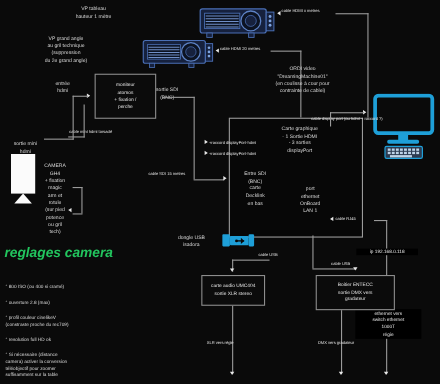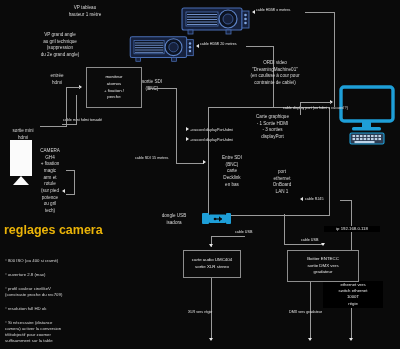--- a/index.html
+++ b/index.html
@@ -12,21 +12,21 @@
        font-size:4.4px;line-height:1.5;text-align:center;color:#e4e4e4;
        display:flex;align-items:center;justify-content:center;white-space:pre-line;padding:1px;box-sizing:border-box;}
   .ln{position:absolute;background:#9a9a9a;}
   .lnh{height:0.7px;}
   .lnv{width:0.7px;}
   .arr{position:absolute;width:0;height:0;}
   .arr-r{border-top:2.4px solid transparent;border-bottom:2.4px solid transparent;border-left:3.4px solid #e8e8e8;}
   .arr-l{border-top:2.4px solid transparent;border-bottom:2.4px solid transparent;border-right:3.4px solid #e8e8e8;}
   .arr-d{border-left:2.4px solid transparent;border-right:2.4px solid transparent;border-top:3.4px solid #e8e8e8;}
   .proj{position:absolute;}
-  .title{position:absolute;font-weight:bold;font-size:12.5px;line-height:1.12;color:#eab308;}
+  .title{position:absolute;font-weight:bold;font-size:12.5px;line-height:1.12;color:#22c55e;font-style:italic;}
   .bul{position:absolute;font-size:4.3px;line-height:1.42;color:#dadada;white-space:pre-line;}
   .camBody{position:absolute;background:#fbfbfb;}
   .camTri{position:absolute;width:0;height:0;border-left:8px solid transparent;border-right:8px solid transparent;border-bottom:9px solid #fbfbfb;}
   .bigbox{position:absolute;border:0.8px solid #9b9b9b;background:#070707;}
   .ipbox{position:absolute;background:#000;font-size:4.3px;line-height:1.45;text-align:center;color:#e6e6e6;white-space:pre-line;}
 </style>
 </head>
 <body>
 
 <div class="lbl" style="left:30px;top:5px;width:110px;">VP tableau

